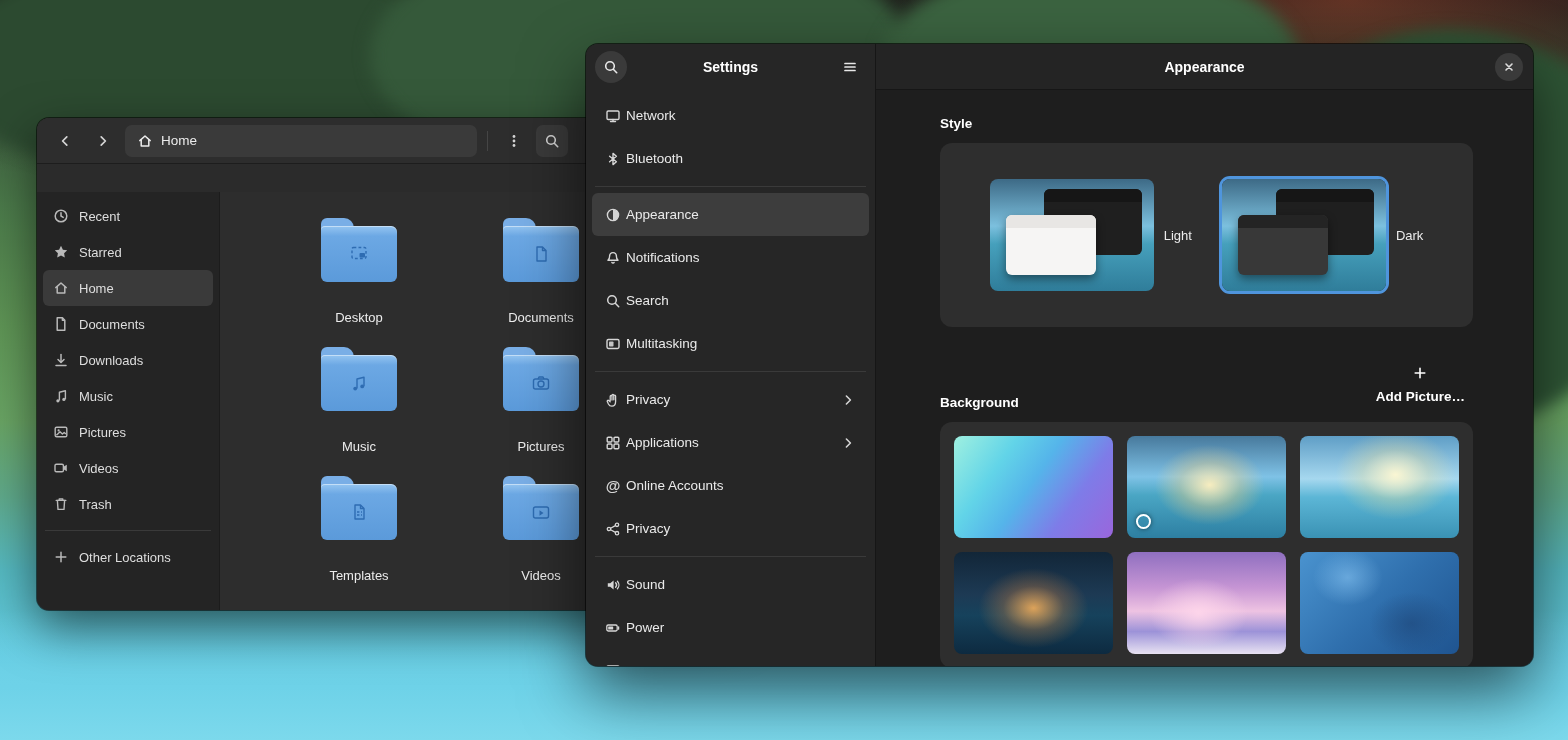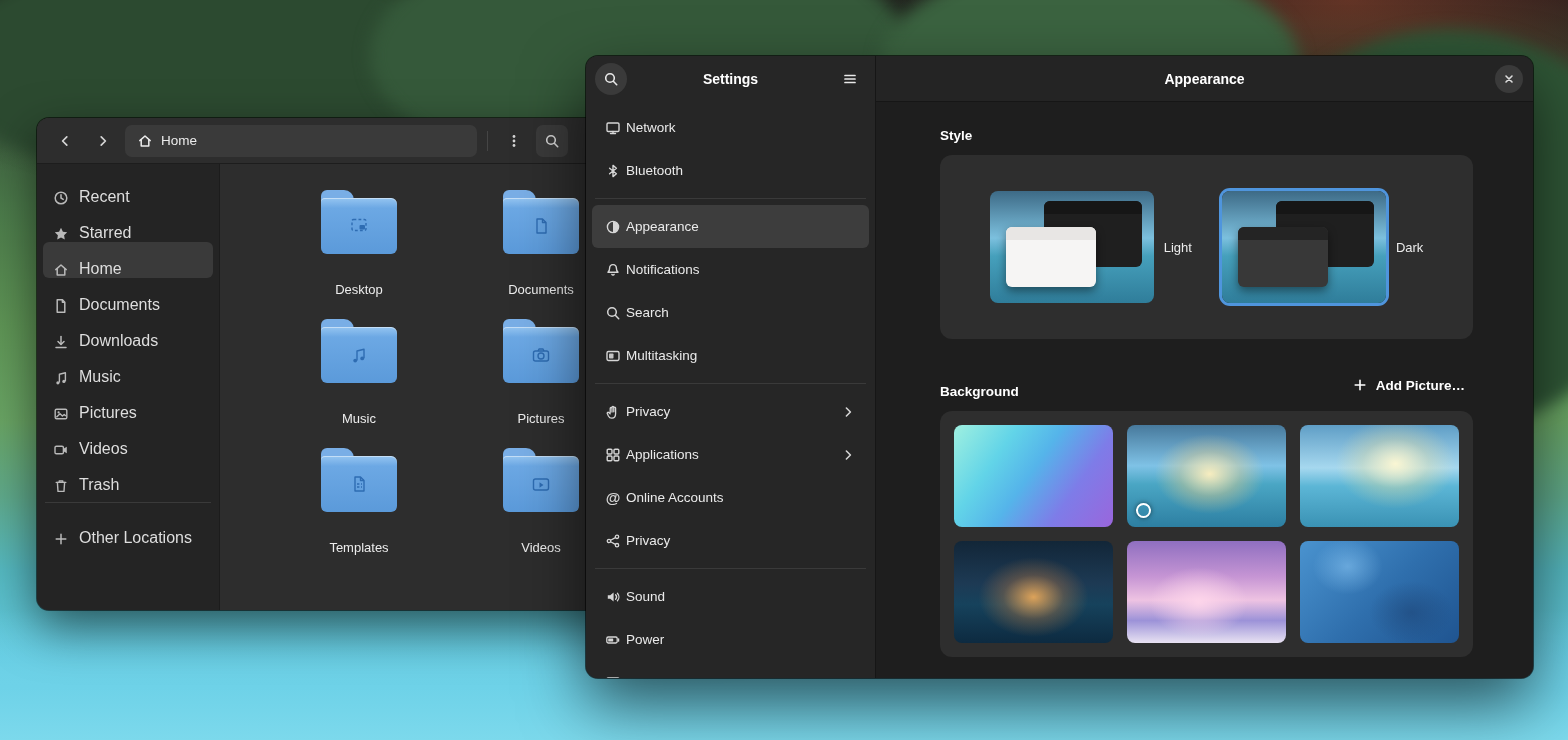--- a/index.html
+++ b/index.html
@@ -24,52 +24,52 @@
 
   
   .ic { width:16px; height:16px; flex:none; }
   .ic * { vector-effect:non-scaling-stroke; }
   button { font-family:inherit; cursor:pointer; }
 
   
   .fwin { position:absolute; left:37px; top:118px; width:700px; height:492px; z-index:1;
     border-radius:12px; overflow:hidden; display:flex; flex-direction:column;
     background:#2b2b2b;
-    box-shadow:0 18px 48px rgba(0,0,0,.55), 0 0 0 1px rgba(0,0,0,.55), inset 0 1px 0 rgba(255,255,255,.06); }
+    box-shadow:0 18px 48px rgba(0,0,0,.55), 0 0 0 1px rgba(0,0,0,.55), inset 0 1px 0 rgba(255,255,255,.06);gap:28px; }
   .fw-header { height:46px; flex:none; background:#2d2d2d; border-bottom:1px solid #1d1d1d;
     display:flex; align-items:center; gap:6px; padding:0 12px; }
   .icbtn { width:32px; height:32px; border:none; background:transparent; border-radius:7px;
     color:#d4d4d4; display:flex; align-items:center; justify-content:center; }
   .icbtn.raised { background:#3a3a3a; }
   .path-pill { height:32px; width:352px; background:#3a3a3a; border-radius:7px;
     display:flex; align-items:center; gap:8px; padding:0 12px; color:#ececec; font-size:13.5px; }
   .hdr-sep { width:1px; height:20px; background:#454545; margin:0 4px; }
   .fw-body { flex:1; display:flex; min-height:0; }
   .fw-side { width:183px; flex:none; background:#242424; border-right:1px solid #1c1c1c;
     padding:6px; display:flex; flex-direction:column; }
-  .side-row { height:36px; flex:none; border-radius:6px; display:flex; align-items:flex-end; gap:10px;
-    padding:0 10px; color:#dedede; font-size:16px; }
+  .side-row { height:36px; flex:none; border-radius:6px; display:flex; align-items:center; gap:10px;
+    padding:0 10px; color:#dedede; font-size:13px; }
   .side-row .ic { color:#b9b9b9; }
   .side-row.sel { background:#3a3a3a; }
   .side-sep { height:1px; background:#3a3a3a; margin:8px 2px; }
   .fw-main { flex:1; background:#2d2d2d; padding:22px 0 0 48px; }
   .fgrid { display:grid; grid-template-columns:182px 182px; grid-auto-rows:129px; }
   .fitem { display:flex; flex-direction:column; align-items:center; padding-top:4px; }
   .folder { position:relative; width:76px; height:64px; }
   .folder .tab { position:absolute; top:0; left:0; width:33px; height:15px;
     border-radius:6px 10px 0 0; background:#79aee6; }
   .folder .fbody { position:absolute; top:8px; left:0; right:0; bottom:0; border-radius:4px 6px 6px 6px;
     background:linear-gradient(180deg,#95c5f1 0%,#6ca8e4 18%,#5b9ada 100%);
     box-shadow:inset 0 1px 0 rgba(255,255,255,.45); }
   .folder .emblem { position:absolute; top:8px; left:0; right:0; bottom:0;
     display:flex; align-items:center; justify-content:center; color:#2e6cb2; }
   .flabel { margin-top:28px; font-size:13px; color:#ececec; }
 
   
-  .swin { position:absolute; left:586px; top:56px; width:947px; height:622px; z-index:2;
+  .swin { position:absolute; left:586px; top:44px; width:947px; height:622px; z-index:2;
     border-radius:12px; overflow:hidden; display:flex;
     background:#1e1e1e;
     box-shadow:0 26px 64px rgba(0,0,0,.6), 0 0 0 1px rgba(0,0,0,.6), inset 0 1px 0 rgba(255,255,255,.07); }
   .sw-side { width:290px; flex:none; background:#262626; border-right:1px solid #161616;
     display:flex; flex-direction:column; }
   .sw-side-header { height:46px; flex:none; position:relative; display:flex; align-items:center; justify-content:center; }
   .round-btn { width:32px; height:32px; border-radius:50%; border:none; background:#3a3a3a;
     color:#e8e8e8; display:flex; align-items:center; justify-content:center; }
   .round-btn.flat { background:transparent; }
   .pos-l { position:absolute; left:9px; top:7px; }
@@ -106,21 +106,21 @@
   .mini-front.light { background:#f6f5f4; }
   .mini-front.light::before { content:""; position:absolute; top:0; left:0; right:0; height:13px;
     border-radius:6px 6px 0 0; background:#e8e6e4; }
   .mini-front.dark { background:#383838; }
   .mini-front.dark::before { content:""; position:absolute; top:0; left:0; right:0; height:13px;
     border-radius:6px 6px 0 0; background:#242424; }
   .theme-label { font-size:13px; color:#ececec; }
 
   .bg-head-row { display:flex; align-items:flex-end; justify-content:space-between; margin-bottom:12px; }
   .add-pic-btn { display:flex; align-items:center; gap:8px; border:none; background:transparent;
-    color:#ffffff; font-size:13.5px; font-weight:700; padding:6px 8px; border-radius:7px; }
+    color:#ffffff; font-size:13.5px; font-weight:700; padding:6px 8px; border-radius:7px;flex-direction:column; }
   .bg-card { padding:14px; display:grid; grid-template-columns:repeat(3,1fr); gap:14px; }
   .wp { height:102px; border-radius:8px; position:relative; overflow:hidden; }
   .wp-check { position:absolute; left:9px; bottom:9px; width:15px; height:15px; border-radius:50%;
     border:2px solid #ffffff; box-shadow:0 0 5px rgba(0,0,0,.55); }
 </style>
 </head>
 <body>
 
 <div class="desktop">
   <div class="hill h1"></div>

